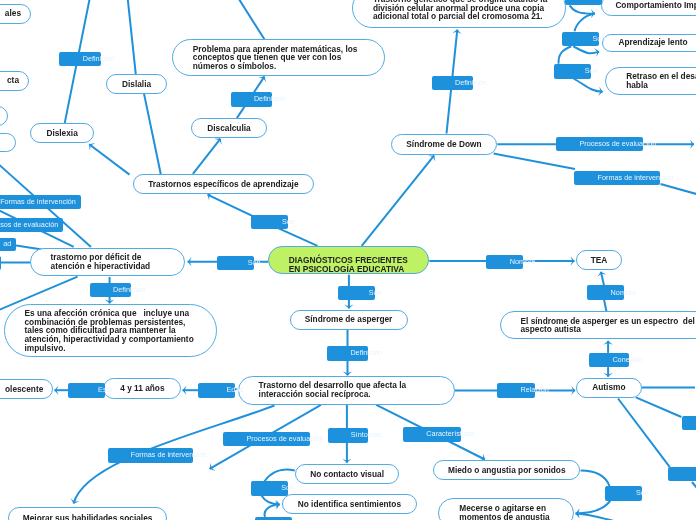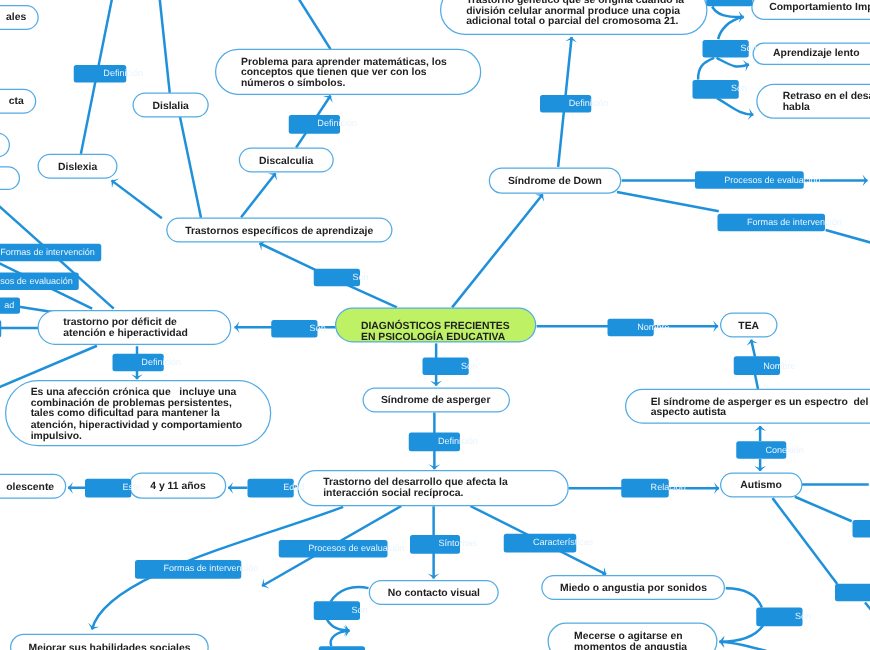--- a/index.html
+++ b/index.html
@@ -181,20 +181,23 @@
     </div>
     <div class="node c" style="left: 103.4px; top: 378.4px; width: 78px; height: 20.4px; border-color: rgb(82, 171, 228); background: rgb(255, 255, 255); color: rgb(33, 33, 33);">
       <span>4 y 11 años</span>
     </div>
     <div class="node c" style="left: 8px; top: 507.1px; width: 159.2px; height: 22px; border-color: rgb(82, 171, 228); background: rgb(255, 255, 255); color: rgb(33, 33, 33);">
       <span>Mejorar sus habilidades sociales</span>
     </div>
     <div class="node c" style="left: 294.8px; top: 463.8px; width: 104.6px; height: 20.4px; border-color: rgb(82, 171, 228); background: rgb(255, 255, 255); color: rgb(33, 33, 33);">
       <span>No contacto visual</span>
     </div>
+    <div class="node c" style="left: 281.7px; top: 494.2px; width: 135.4px; height: 19.6px; border-color: rgb(82, 171, 228); background: rgb(255, 255, 255); color: rgb(33, 33, 33);">
+      <span>No identifica sentimientos</span>
+    </div>
     <div class="node c" style="left: 433.2px; top: 459.8px; width: 147.2px; height: 20.5px; border-color: rgb(82, 171, 228); background: rgb(255, 255, 255); color: rgb(33, 33, 33); align-items: center;">
       <span>Miedo o angustia por sonidos</span>
     </div>
     <div class="node l" style="left: 438.3px; top: 497.8px; width: 135.9px; height: 30px; border-color: rgb(82, 171, 228); background: rgb(255, 255, 255); color: rgb(33, 33, 33);">
       <span>Mecerse&nbsp;o&nbsp;agitarse&nbsp;en<br>momentos&nbsp;de&nbsp;angustia</span>
     </div>
     <div class="badge" style="left: 59.4px; top: 51.9px; width: 41.4px; height: 14.4px; background: rgb(30, 145, 220); color: rgb(232, 244, 253);">Definición</div>
     <div class="badge" style="left: 230.6px; top: 92.3px; width: 41.4px; height: 14.4px; background: rgb(30, 145, 220); color: rgb(232, 244, 253);">Definición</div>
     <div class="badge" style="left: -4.7px; top: 194.9px; width: 85.4px; height: 14.1px; background: rgb(30, 145, 220); color: rgb(232, 244, 253); justify-content: flex-end; padding-right: 4.8px;">Formas de intervención</div>
     <div class="badge" style="left: -23.6px; top: 218.1px; width: 86.6px; height: 13.9px; background: rgb(30, 145, 220); color: rgb(232, 244, 253); justify-content: flex-end; padding-right: 4.8px;">Procesos de evaluación</div>

